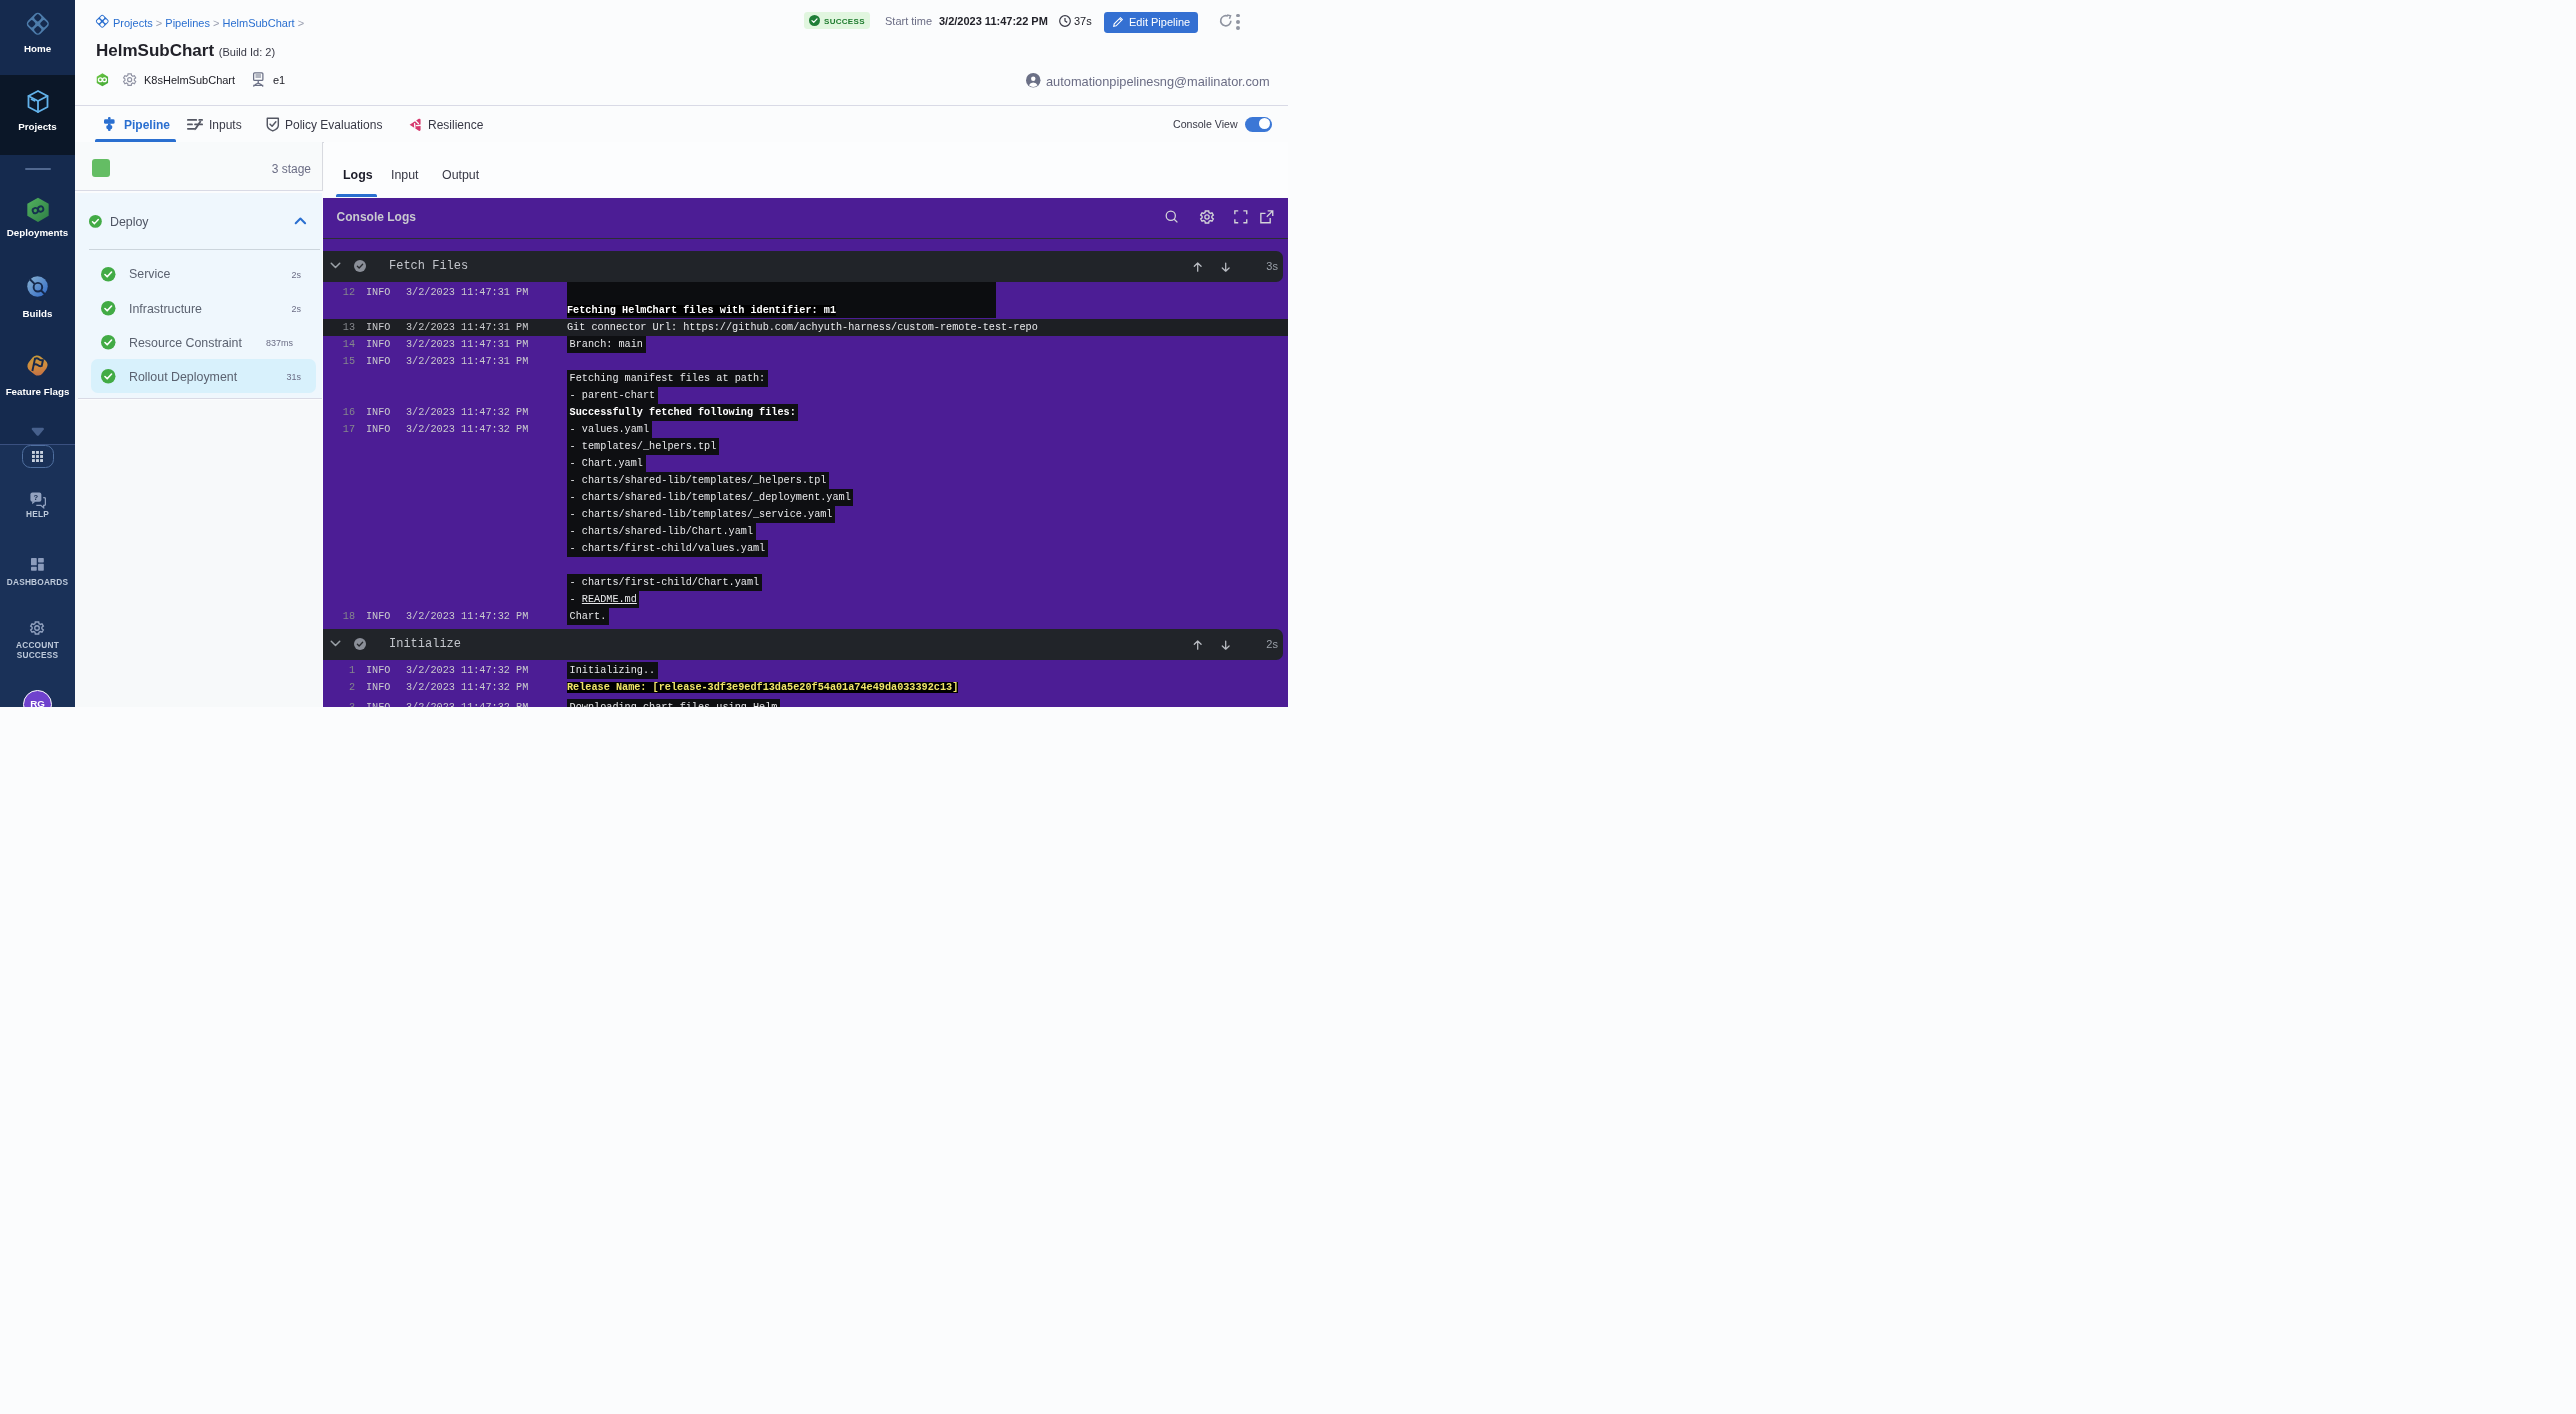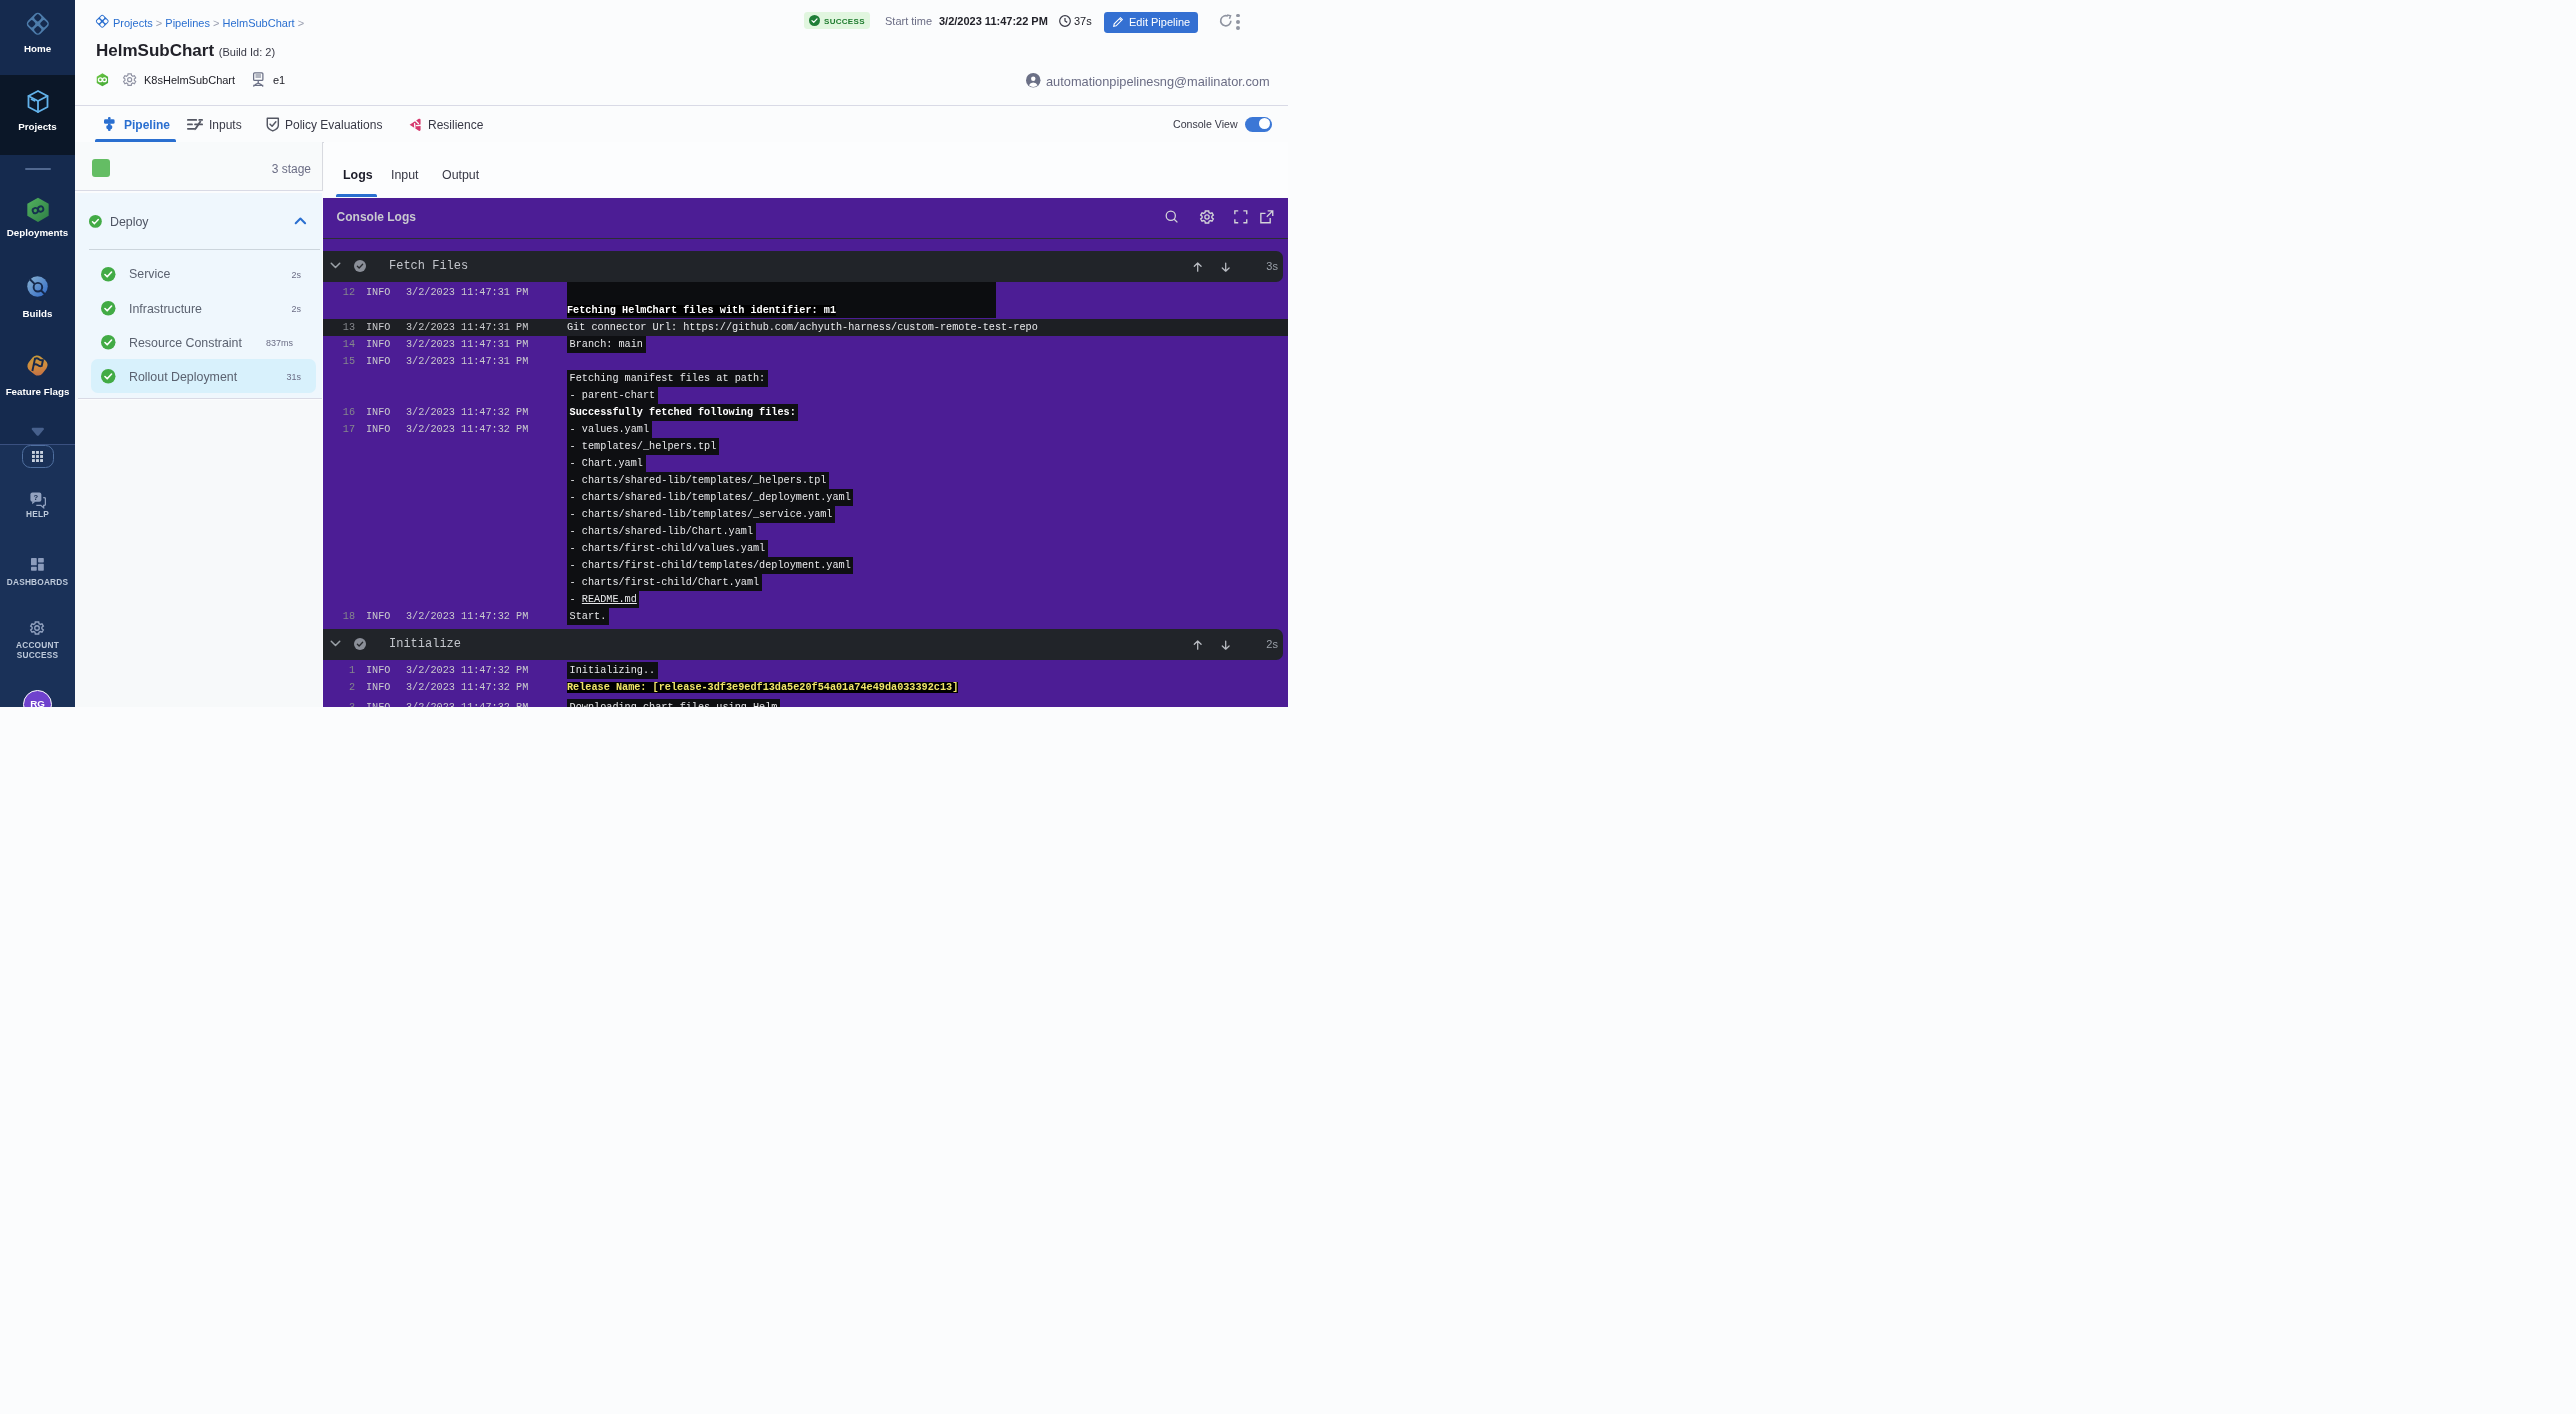--- a/index.html
+++ b/index.html
@@ -348,24 +348,23 @@
 <div class="lr" style="top:189px"><span class="lm">- parent-chart</span></div>
 <div class="lr" style="top:206px"><span class="ln">16</span><span class="li">INFO</span><span class="lt">3/2/2023 11:47:32 PM</span><span class="lm" style="font-weight:bold;color:#fff">Successfully fetched following files:</span></div>
 <div class="lr" style="top:223px"><span class="ln">17</span><span class="li">INFO</span><span class="lt">3/2/2023 11:47:32 PM</span><span class="lm">- values.yaml</span></div>
 <div class="lr" style="top:240px"><span class="lm">- templates/_helpers.tpl</span></div>
 <div class="lr" style="top:257px"><span class="lm">- Chart.yaml</span></div>
 <div class="lr" style="top:274px"><span class="lm">- charts/shared-lib/templates/_helpers.tpl</span></div>
 <div class="lr" style="top:291px"><span class="lm">- charts/shared-lib/templates/_deployment.yaml</span></div>
 <div class="lr" style="top:308px"><span class="lm">- charts/shared-lib/templates/_service.yaml</span></div>
 <div class="lr" style="top:325px"><span class="lm">- charts/shared-lib/Chart.yaml</span></div>
 <div class="lr" style="top:342px"><span class="lm">- charts/first-child/values.yaml</span></div>
-<div class="lr" style="top:359px"><span class="lm">- charts/first-child/templates/deployment.yaml</span></div>
 <div class="lr" style="top:393px"><span class="lm">- <span style="text-decoration:underline">README.md</span></span></div>
 <div class="lr" style="top:376px"><span class="lm">- charts/first-child/Chart.yaml</span></div>
-<div class="lr" style="top:410px"><span class="ln">18</span><span class="li">INFO</span><span class="lt">3/2/2023 11:47:32 PM</span><span class="lm">Start.</span></div>
+<div class="lr" style="top:410px"><span class="ln">18</span><span class="li">INFO</span><span class="lt">3/2/2023 11:47:32 PM</span><span class="lm">Chart.</span></div>
 <div class="secbar" style="top:431px">
   <svg class="abs" style="left:6.8px;top:11px" width="11" height="7.7" viewBox="0 0 13 9" fill="none" stroke="#9aa0a6" stroke-width="1.8" stroke-linecap="round" stroke-linejoin="round">
           <path d="M1.5 1.5 L6.5 6.5 L11.5 1.5"></path>
         </svg>
   <svg class="abs" style="left:31px;top:9.4px" width="12" height="12" viewBox="0 0 14 14">
           <circle cx="7" cy="7" r="7" fill="#8b8f98"></circle>
           <path d="M3.9 7.2 L6 9.3 L10.1 4.9" fill="none" stroke="#26282c" stroke-width="1.5" stroke-linecap="round" stroke-linejoin="round"></path>
         </svg>
   <div class="sectitle">Initialize</div>
   <svg class="abs" style="left:870px;top:10.6px" width="9.4" height="10.2" viewBox="0 0 11 12" fill="none" stroke="#b9bcc2" stroke-width="1.5" stroke-linecap="round" stroke-linejoin="round">

